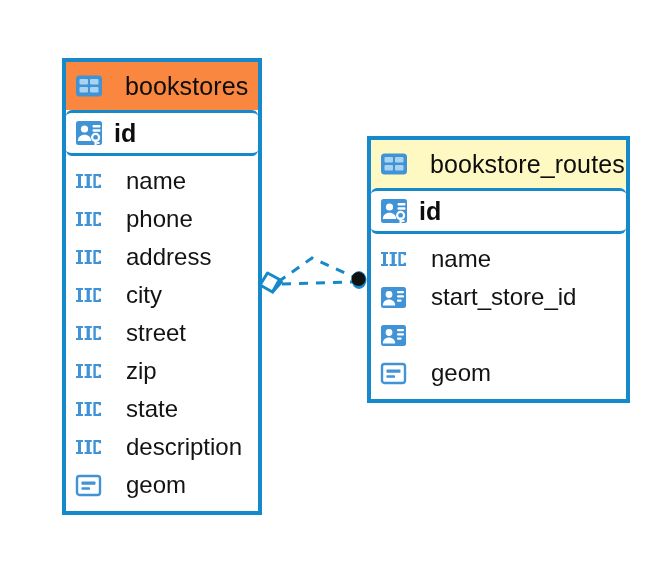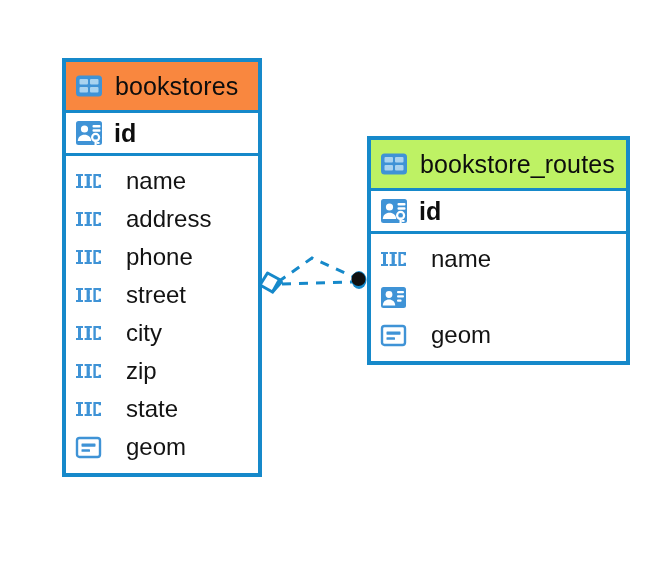--- a/index.html
+++ b/index.html
@@ -27,42 +27,43 @@
     box-sizing: border-box;
     border: 4px solid #1689ca;
     background: #ffffff;
   }
   #entity-bookstores       { left: 62px;  top: 58px;  width: 200px; }
   #entity-bookstore-routes { left: 367px; top: 136px; width: 263px; }
 
   .entity-header {
     display: flex;
     align-items: center;
-    gap: 12px;
+    gap: 22px;
     padding: 16px 9px;
     height: 48px;
     box-sizing: border-box;
     font-size: 25px;
     color: #0d0d0d;
     letter-spacing: 0.1px;
     white-space: nowrap;
   }
   .entity-header.accent { background: #f9873f; }
-  .entity-header.plain  { background: #bef264; }
+  .entity-header.plain  { background: #fef9c3; }
 
   .pk-row {
     display: flex;
     align-items: center;
     gap: 9px;
     padding: 0 9px;
     height: 46px;
     box-sizing: border-box;
     border-top: 3px solid #1689ca;
     border-bottom: 3px solid #1689ca;
     background: #ffffff;
+    border-radius: 6px;
   }
   .pk-row .field-label {
     font-size: 25px;
     font-weight: bold;
     color: #0d0d0d;
   }
 
   .field-list {
     padding: 6px 0 7px 0;
   }
@@ -159,34 +160,47 @@
       <div class="field-row">
         <span class="icon abc-icon">
           <svg viewBox="0 0 27 16">
             <path fill="#3f93d6" d="M1 1h7v2H6v10h2v2H1v-2h2V3H1z"></path>
             <path fill="#3f93d6" d="M3.2 4.2h2.6v2.2H3.2zM3.2 9.4h2.6v2.2H3.2z"></path>
             <path fill="#3f93d6" d="M9.6 1h7.2v2h-2v10h2v2H9.6v-2h2V3h-2z"></path>
             <path fill="#3f93d6" d="M12 4.2h2.6v2.2H12zM12 9.4h2.6v2.2H12z"></path>
             <path fill="#3f93d6" d="M18.4 1H26v3.2h-2.4V3h-2.8v10h2.8v-1.2H26V15h-7.6z"></path>
           </svg>
         </span>
+        <span class="field-label">phone</span>
+      </div>
+
+      <div class="field-row">
+        <span class="icon abc-icon">
+          <svg viewBox="0 0 27 16">
+            <path fill="#3f93d6" d="M1 1h7v2H6v10h2v2H1v-2h2V3H1z"></path>
+            <path fill="#3f93d6" d="M3.2 4.2h2.6v2.2H3.2zM3.2 9.4h2.6v2.2H3.2z"></path>
+            <path fill="#3f93d6" d="M9.6 1h7.2v2h-2v10h2v2H9.6v-2h2V3h-2z"></path>
+            <path fill="#3f93d6" d="M12 4.2h2.6v2.2H12zM12 9.4h2.6v2.2H12z"></path>
+            <path fill="#3f93d6" d="M18.4 1H26v3.2h-2.4V3h-2.8v10h2.8v-1.2H26V15h-7.6z"></path>
+          </svg>
+        </span>
         <span class="field-label">address</span>
       </div>
 
       <div class="field-row">
         <span class="icon abc-icon">
           <svg viewBox="0 0 27 16">
             <path fill="#3f93d6" d="M1 1h7v2H6v10h2v2H1v-2h2V3H1z"></path>
             <path fill="#3f93d6" d="M3.2 4.2h2.6v2.2H3.2zM3.2 9.4h2.6v2.2H3.2z"></path>
             <path fill="#3f93d6" d="M9.6 1h7.2v2h-2v10h2v2H9.6v-2h2V3h-2z"></path>
             <path fill="#3f93d6" d="M12 4.2h2.6v2.2H12zM12 9.4h2.6v2.2H12z"></path>
             <path fill="#3f93d6" d="M18.4 1H26v3.2h-2.4V3h-2.8v10h2.8v-1.2H26V15h-7.6z"></path>
           </svg>
         </span>
-        <span class="field-label">phone</span>
+        <span class="field-label">city</span>
       </div>
 
       <div class="field-row">
         <span class="icon abc-icon">
           <svg viewBox="0 0 27 16">
             <path fill="#3f93d6" d="M1 1h7v2H6v10h2v2H1v-2h2V3H1z"></path>
             <path fill="#3f93d6" d="M3.2 4.2h2.6v2.2H3.2zM3.2 9.4h2.6v2.2H3.2z"></path>
             <path fill="#3f93d6" d="M9.6 1h7.2v2h-2v10h2v2H9.6v-2h2V3h-2z"></path>
             <path fill="#3f93d6" d="M12 4.2h2.6v2.2H12zM12 9.4h2.6v2.2H12z"></path>
             <path fill="#3f93d6" d="M18.4 1H26v3.2h-2.4V3h-2.8v10h2.8v-1.2H26V15h-7.6z"></path>
@@ -198,49 +212,48 @@
       <div class="field-row">
         <span class="icon abc-icon">
           <svg viewBox="0 0 27 16">
             <path fill="#3f93d6" d="M1 1h7v2H6v10h2v2H1v-2h2V3H1z"></path>
             <path fill="#3f93d6" d="M3.2 4.2h2.6v2.2H3.2zM3.2 9.4h2.6v2.2H3.2z"></path>
             <path fill="#3f93d6" d="M9.6 1h7.2v2h-2v10h2v2H9.6v-2h2V3h-2z"></path>
             <path fill="#3f93d6" d="M12 4.2h2.6v2.2H12zM12 9.4h2.6v2.2H12z"></path>
             <path fill="#3f93d6" d="M18.4 1H26v3.2h-2.4V3h-2.8v10h2.8v-1.2H26V15h-7.6z"></path>
           </svg>
         </span>
-        <span class="field-label">city</span>
-      </div>
-
-      <div class="field-row">
-        <span class="icon abc-icon">
-          <svg viewBox="0 0 27 16">
-            <path fill="#3f93d6" d="M1 1h7v2H6v10h2v2H1v-2h2V3H1z"></path>
-            <path fill="#3f93d6" d="M3.2 4.2h2.6v2.2H3.2zM3.2 9.4h2.6v2.2H3.2z"></path>
-            <path fill="#3f93d6" d="M9.6 1h7.2v2h-2v10h2v2H9.6v-2h2V3h-2z"></path>
-            <path fill="#3f93d6" d="M12 4.2h2.6v2.2H12zM12 9.4h2.6v2.2H12z"></path>
-            <path fill="#3f93d6" d="M18.4 1H26v3.2h-2.4V3h-2.8v10h2.8v-1.2H26V15h-7.6z"></path>
-          </svg>
-        </span>
         <span class="field-label">zip</span>
       </div>
 
       <div class="field-row">
         <span class="icon abc-icon">
           <svg viewBox="0 0 27 16">
             <path fill="#3f93d6" d="M1 1h7v2H6v10h2v2H1v-2h2V3H1z"></path>
             <path fill="#3f93d6" d="M3.2 4.2h2.6v2.2H3.2zM3.2 9.4h2.6v2.2H3.2z"></path>
             <path fill="#3f93d6" d="M9.6 1h7.2v2h-2v10h2v2H9.6v-2h2V3h-2z"></path>
             <path fill="#3f93d6" d="M12 4.2h2.6v2.2H12zM12 9.4h2.6v2.2H12z"></path>
             <path fill="#3f93d6" d="M18.4 1H26v3.2h-2.4V3h-2.8v10h2.8v-1.2H26V15h-7.6z"></path>
           </svg>
         </span>
         <span class="field-label">state</span>
       </div>
 
+      <div class="field-row">
+        <span class="icon abc-icon">
+          <svg viewBox="0 0 27 16">
+            <path fill="#3f93d6" d="M1 1h7v2H6v10h2v2H1v-2h2V3H1z"></path>
+            <path fill="#3f93d6" d="M3.2 4.2h2.6v2.2H3.2zM3.2 9.4h2.6v2.2H3.2z"></path>
+            <path fill="#3f93d6" d="M9.6 1h7.2v2h-2v10h2v2H9.6v-2h2V3h-2z"></path>
+            <path fill="#3f93d6" d="M12 4.2h2.6v2.2H12zM12 9.4h2.6v2.2H12z"></path>
+            <path fill="#3f93d6" d="M18.4 1H26v3.2h-2.4V3h-2.8v10h2.8v-1.2H26V15h-7.6z"></path>
+          </svg>
+        </span>
+        <span class="field-label">description</span>
+      </div>
 
       <div class="field-row">
         <span class="icon geom-icon">
           <svg viewBox="0 0 27 27">
             <rect x="2" y="4" width="23" height="19" rx="2.5" fill="none" stroke="#3f93d6" stroke-width="2.4"></rect>
             <rect x="6.5" y="9.5" width="14" height="3.2" rx="0.6" fill="#3f93d6"></rect>
             <rect x="6.5" y="15.2" width="8.5" height="2.6" rx="0.6" fill="#3f93d6"></rect>
           </svg>
         </span>
         <span class="field-label">geom</span>
@@ -288,32 +301,45 @@
             <path fill="#3f93d6" d="M1 1h7v2H6v10h2v2H1v-2h2V3H1z"></path>
             <path fill="#3f93d6" d="M3.2 4.2h2.6v2.2H3.2zM3.2 9.4h2.6v2.2H3.2z"></path>
             <path fill="#3f93d6" d="M9.6 1h7.2v2h-2v10h2v2H9.6v-2h2V3h-2z"></path>
             <path fill="#3f93d6" d="M12 4.2h2.6v2.2H12zM12 9.4h2.6v2.2H12z"></path>
             <path fill="#3f93d6" d="M18.4 1H26v3.2h-2.4V3h-2.8v10h2.8v-1.2H26V15h-7.6z"></path>
           </svg>
         </span>
         <span class="field-label">name</span>
       </div>
 
-
       <div class="field-row">
         <span class="icon person-icon">
           <svg viewBox="0 0 27 27">
             <rect x="1" y="3" width="25" height="21" rx="2.5" fill="#3f93d6"></rect>
             <circle cx="9" cy="10.5" r="3.4" fill="#ffffff"></circle>
             <path d="M2.8 21.5c0-3.8 2.8-6 6.2-6s6.2 2.2 6.2 6z" fill="#ffffff"></path>
             <rect x="17" y="7" width="7" height="2.3" rx="1" fill="#ffffff"></rect>
             <rect x="17" y="11.2" width="7" height="2.3" rx="1" fill="#ffffff"></rect>
             <rect x="17" y="15.4" width="4.6" height="2.3" rx="1" fill="#ffffff"></rect>
           </svg>
         </span>
+        <span class="field-label">start_store_id</span>
+      </div>
+
+      <div class="field-row">
+        <span class="icon person-icon">
+          <svg viewBox="0 0 27 27">
+            <rect x="1" y="3" width="25" height="21" rx="2.5" fill="#3f93d6"></rect>
+            <circle cx="9" cy="10.5" r="3.4" fill="#ffffff"></circle>
+            <path d="M2.8 21.5c0-3.8 2.8-6 6.2-6s6.2 2.2 6.2 6z" fill="#ffffff"></path>
+            <rect x="17" y="7" width="7" height="2.3" rx="1" fill="#ffffff"></rect>
+            <rect x="17" y="11.2" width="7" height="2.3" rx="1" fill="#ffffff"></rect>
+            <rect x="17" y="15.4" width="4.6" height="2.3" rx="1" fill="#ffffff"></rect>
+          </svg>
+        </span>
       </div>
 
       <div class="field-row">
         <span class="icon geom-icon">
           <svg viewBox="0 0 27 27">
             <rect x="2" y="4" width="23" height="19" rx="2.5" fill="none" stroke="#3f93d6" stroke-width="2.4"></rect>
             <rect x="6.5" y="9.5" width="14" height="3.2" rx="0.6" fill="#3f93d6"></rect>
             <rect x="6.5" y="15.2" width="8.5" height="2.6" rx="0.6" fill="#3f93d6"></rect>
           </svg>
         </span>

